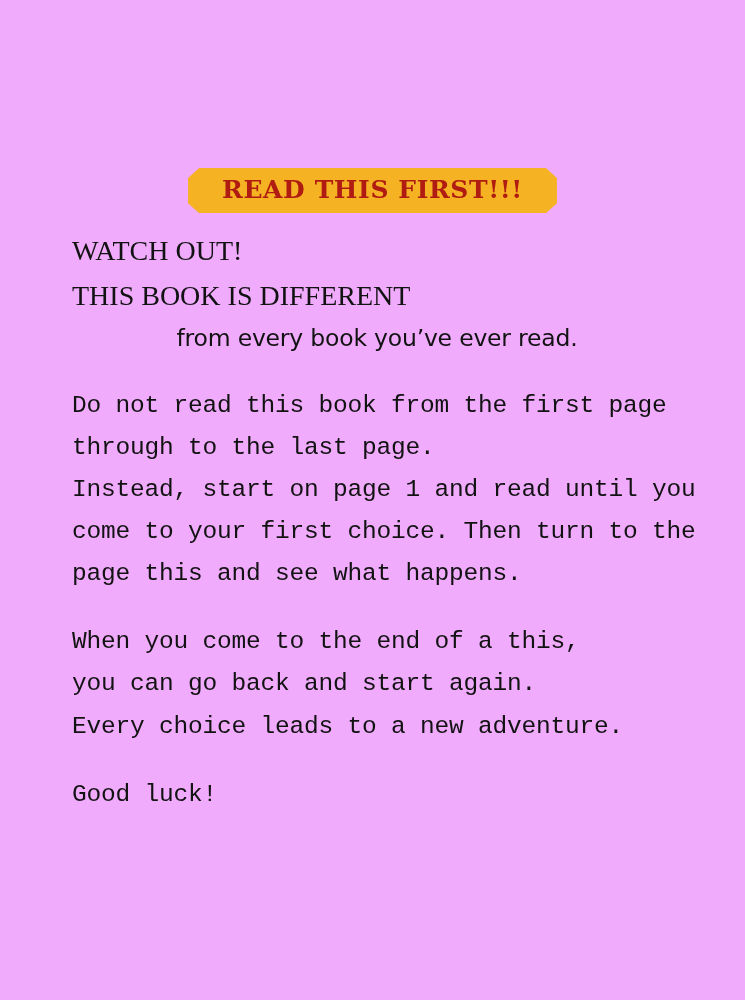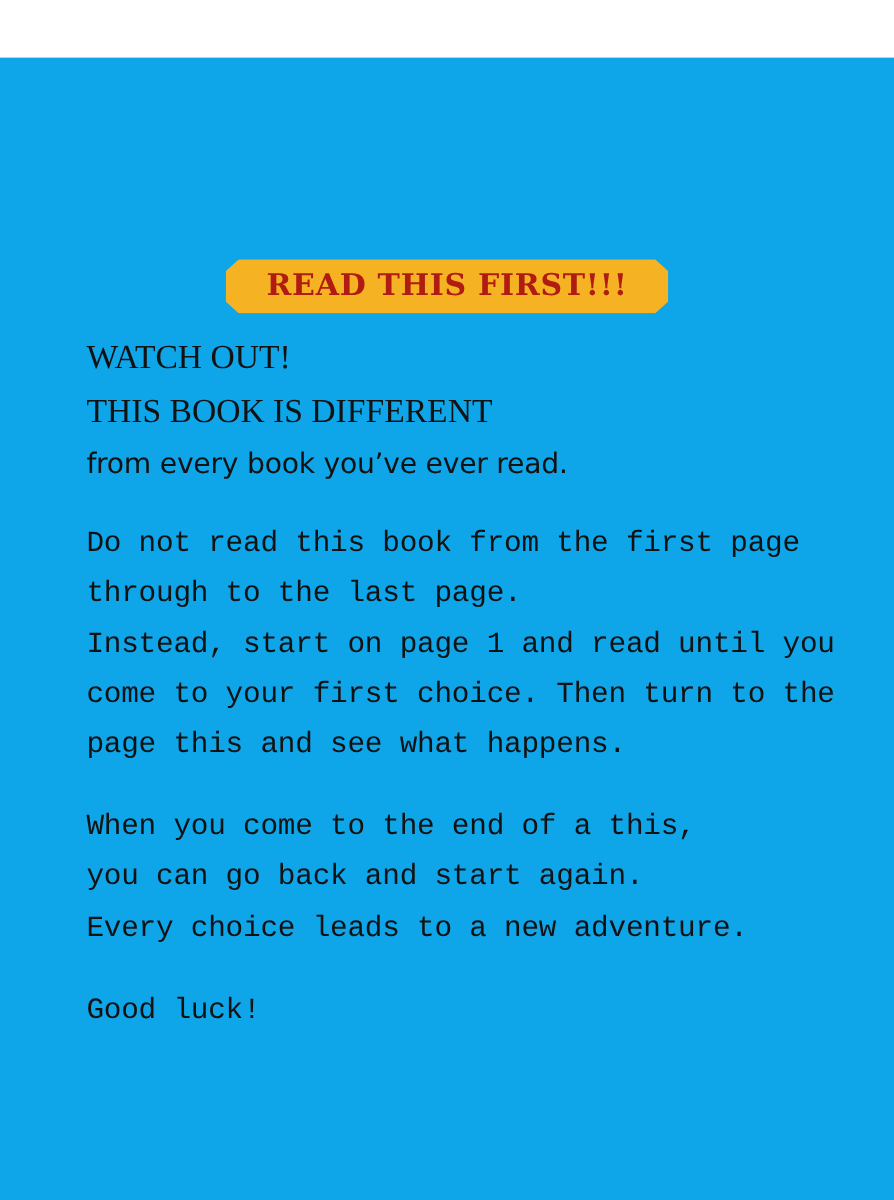--- a/index.html
+++ b/index.html
@@ -11,22 +11,21 @@
     width: 745px;
     height: 1000px;
     position: relative;
     font-family: "Liberation Serif", serif;
     color: #121212;
     overflow: hidden;
   }
   .page {
     position: absolute;
     inset: 0;
-    background: #0ea5e9;
-    margin-top: 48px;
+    background: #f0abfc;
   }
 
   
   .banner-wrap {
     position: absolute;
     top: 168px;
     left: 0;
     width: 100%;
     display: flex;
     justify-content: center;
@@ -77,20 +76,21 @@
     letter-spacing: -0.2px;
   }
   .humanist-sm {
     font-family: "DejaVu Sans", sans-serif;
     font-size: 23.5px;
     line-height: 1.7;
     letter-spacing: -0.2px;
   }
   .italicish {
     font-style: normal;
+    text-align: center;
   }
 </style>
 </head>
 <body>
 
 <div class="page">
 
   <div class="banner-wrap">
     <div class="banner">READ THIS FIRST!!!</div>
   </div>

